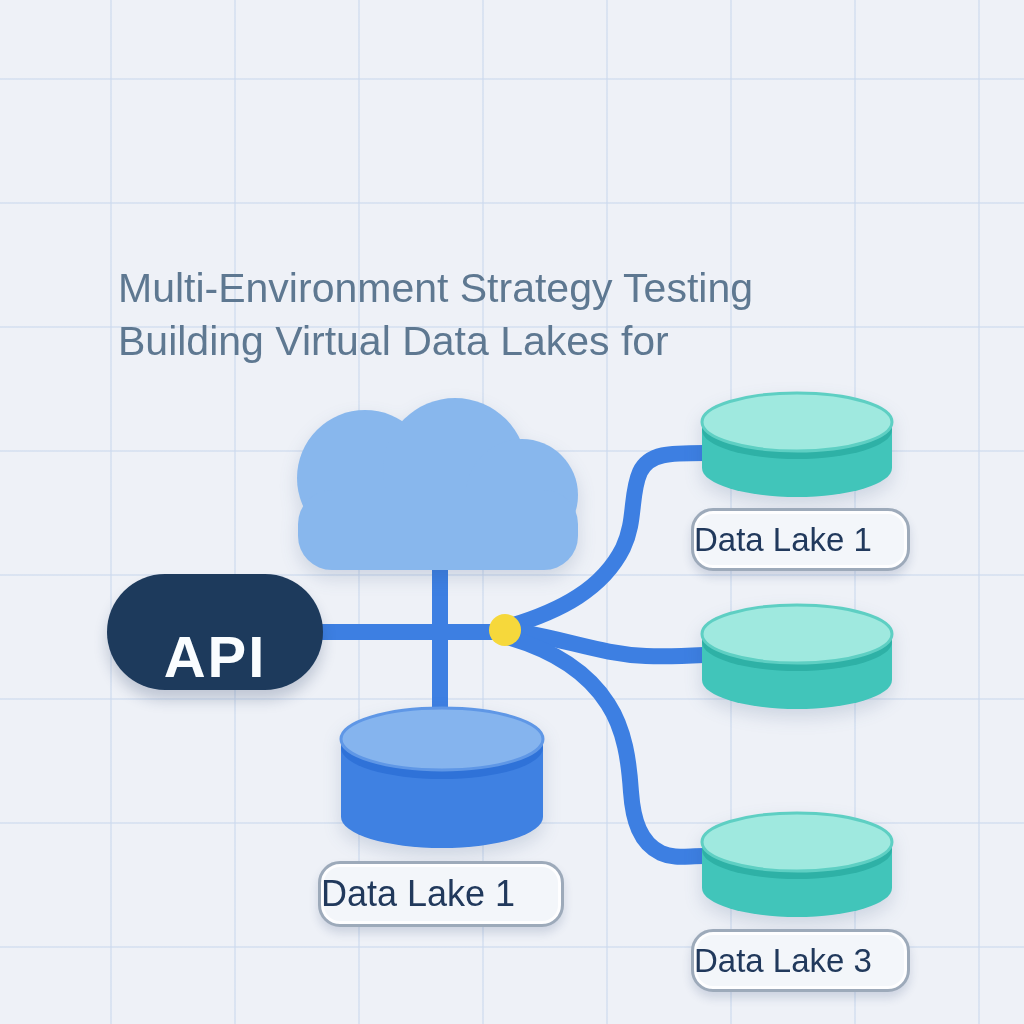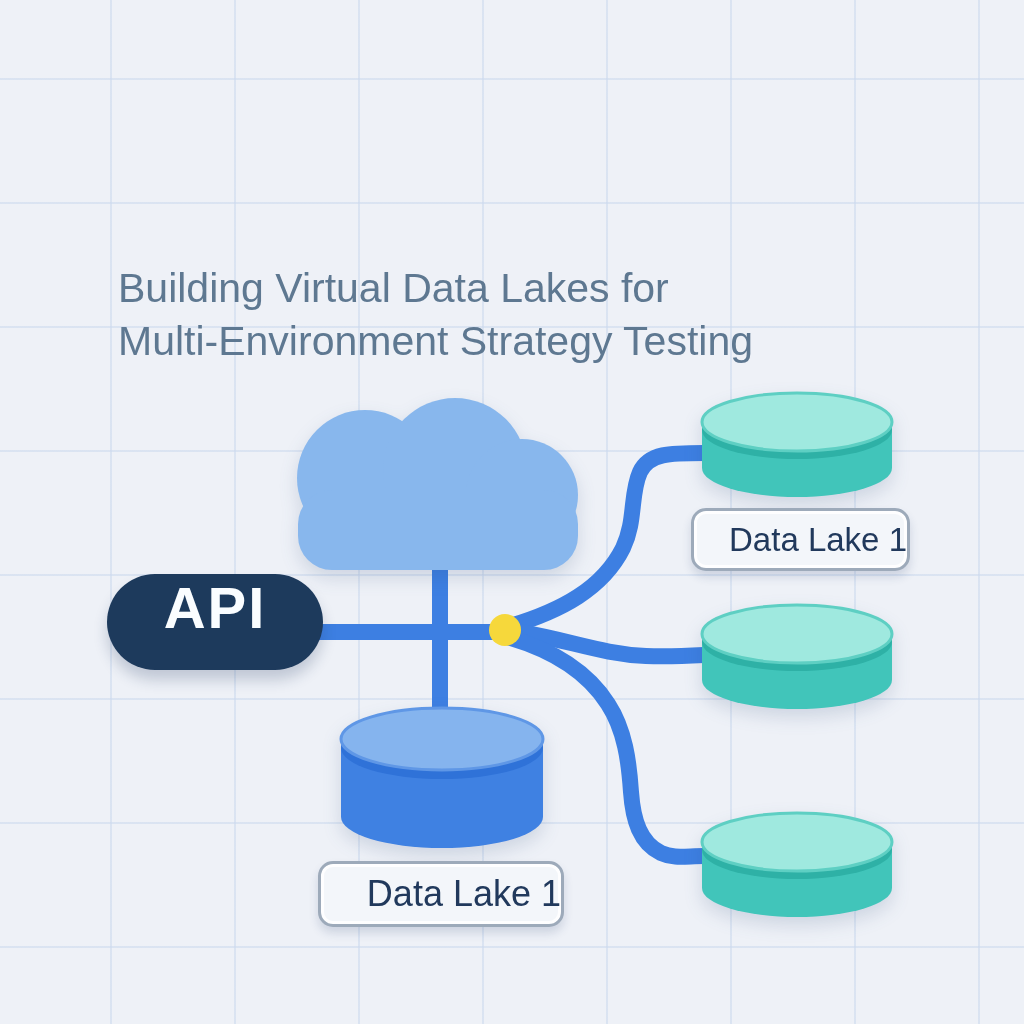--- a/index.html
+++ b/index.html
@@ -45,43 +45,43 @@
     font-weight: 500;
     color: #5e7891;
   }
 
   
   .api-pill {
     position: absolute;
     left: 107px;
     top: 574px;
     width: 216px;
-    height: 96px;
+    height: 116px;
     border-radius: 60px;
     background: #1d3a5c;
     color: #fafdff;
     display: flex;
-    align-items: flex-start;
+    align-items: flex-end;
     justify-content: center;
     font-size: 58px;
     font-weight: 700;
     letter-spacing: 2px;
     box-shadow: 0 10px 14px rgba(30,55,95,0.22);
   }
 
   
   .lake-label {
     position: absolute;
     background: #f3f6fa;
     border: 3px solid #9daaba;
-    border-radius: 15px;
+    border-radius: 22px;
     color: #21395c;
     display: flex;
     align-items: center;
-    justify-content: flex-end;
+    justify-content: flex-start;
     font-weight: 500;
     box-shadow: 0 6px 10px rgba(40,65,110,0.16), inset 0 0 0 3px rgba(255,255,255,0.85);
   }
   .lake-label.right  { left: 691px; width: 219px; height: 63px; font-size: 33px; }
   .lake-label.pos-1  { top: 508px; }
   .lake-label.pos-2  { top: 721px; }
   .lake-label.pos-3  { top: 929px; }
   .lake-label.center { left: 318px; top: 861px; width: 246px; height: 66px; font-size: 36px; }
 
   
@@ -151,28 +151,31 @@
 
     <g class="cyl">
       <ellipse class="teal-body" cx="797" cy="888" rx="95" ry="29"></ellipse>
       <rect class="teal-body" x="702" y="842" width="190" height="46"></rect>
       <ellipse class="teal-rim" cx="797" cy="850" rx="95" ry="29"></ellipse>
       <ellipse class="teal-top" cx="797" cy="842" rx="95" ry="29"></ellipse>
     </g>
   </svg>
 
   <div class="subtitle">
+    <div>Multi-Environment Strategy Testing</div>
     <div>Building Virtual Data Lakes for</div>
-    <div>Multi-Environment Strategy Testing</div>
   </div>
 
   <div class="api-pill">
     <span>API</span>
   </div>
 
   <div class="lake-label right pos-1">
     <span>Data Lake 1</span>
   </div>
+  <div class="lake-label right pos-3">
+    <span>Data Lake 3</span>
+  </div>
   <div class="lake-label center">
     <span>Data Lake 1</span>
   </div>
 
 </div>
 
 </body></html>

